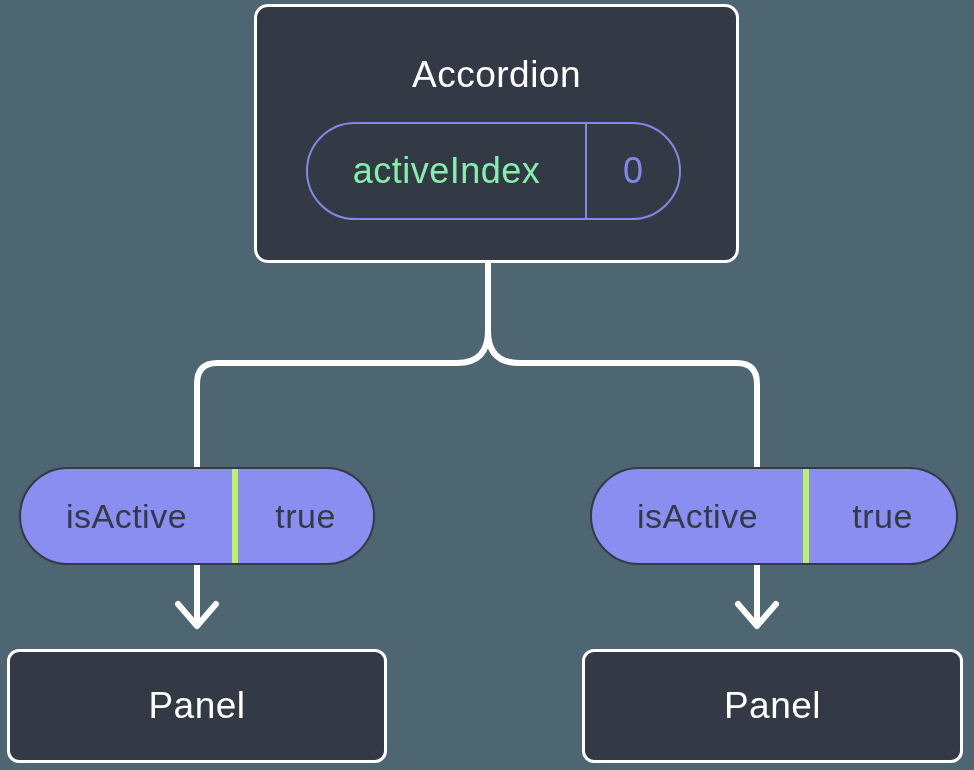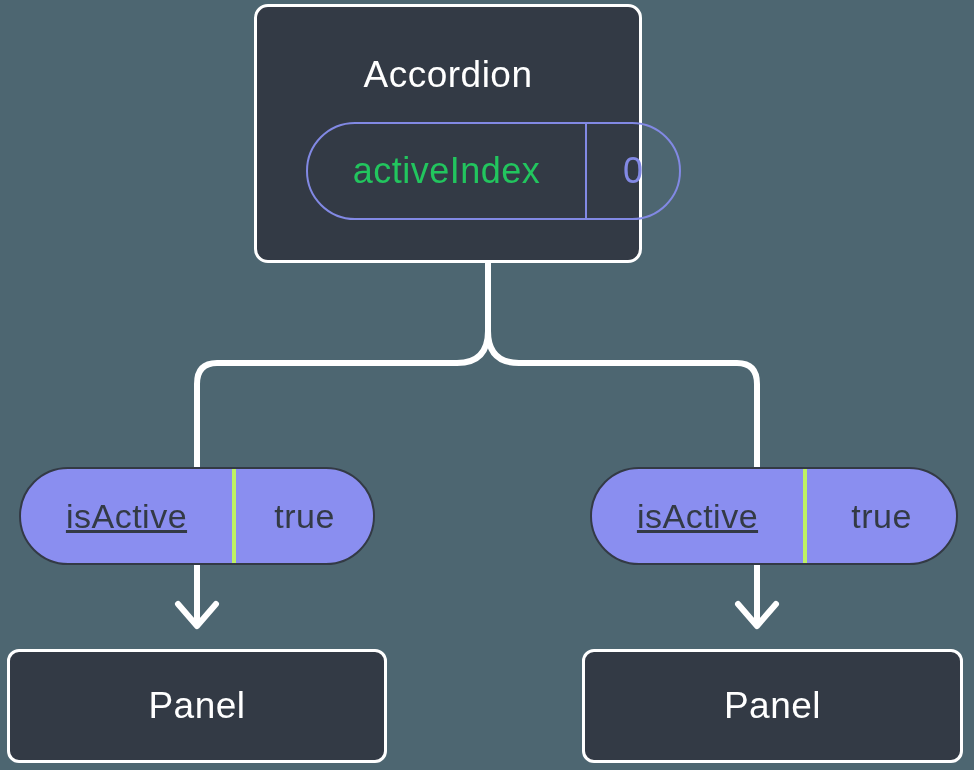--- a/index.html
+++ b/index.html
@@ -23,21 +23,21 @@
   .node {
     position: absolute;
     background: #333A45;
     border: 3px solid #FFFFFF;
     box-sizing: border-box;
     z-index: 2;
   }
   .root-node {
     left: 254px;
     top: 4px;
-    width: 388px;
+    width: 485px;
     height: 259px;
     border-radius: 14px;
   }
   .node-title {
     color: #FFFFFF;
     font-size: 37px;
     letter-spacing: 0.5px;
     text-align: right;
   }
   .root-title {
@@ -60,21 +60,21 @@
     display: flex;
     align-items: stretch;
     overflow: hidden;
   }
   .state-name {
     width: 277px;
     border-right: 2px solid #8289E4;
     display: flex;
     align-items: center;
     justify-content: center;
-    color: #22c55e;
+    color: #86efac;
     font-size: 36px;
     letter-spacing: 0.5px;
   }
   .state-value {
     flex: 1;
     display: flex;
     align-items: center;
     justify-content: center;
     color: #8289E4;
     font-size: 36px;
@@ -89,28 +89,27 @@
     box-sizing: border-box;
     display: flex;
     align-items: stretch;
     overflow: hidden;
     z-index: 2;
   }
   .prop-pill.left  { left: 19px;  width: 356px; }
   .prop-pill.right { left: 590px; width: 368px; }
   .prop-name {
     width: 211px;
-    border-right: 4px solid #bef264;
+    border-right: 6px solid #bef264;
     display: flex;
     align-items: center;
     justify-content: center;
     color: #333A45;
     font-size: 34px;
     letter-spacing: 0.5px;
-    text-decoration: underline;
   }
   .prop-value {
     flex: 1;
     display: flex;
     align-items: center;
     justify-content: center;
     color: #333A45;
     font-size: 34px;
     letter-spacing: 0.5px;
   }

